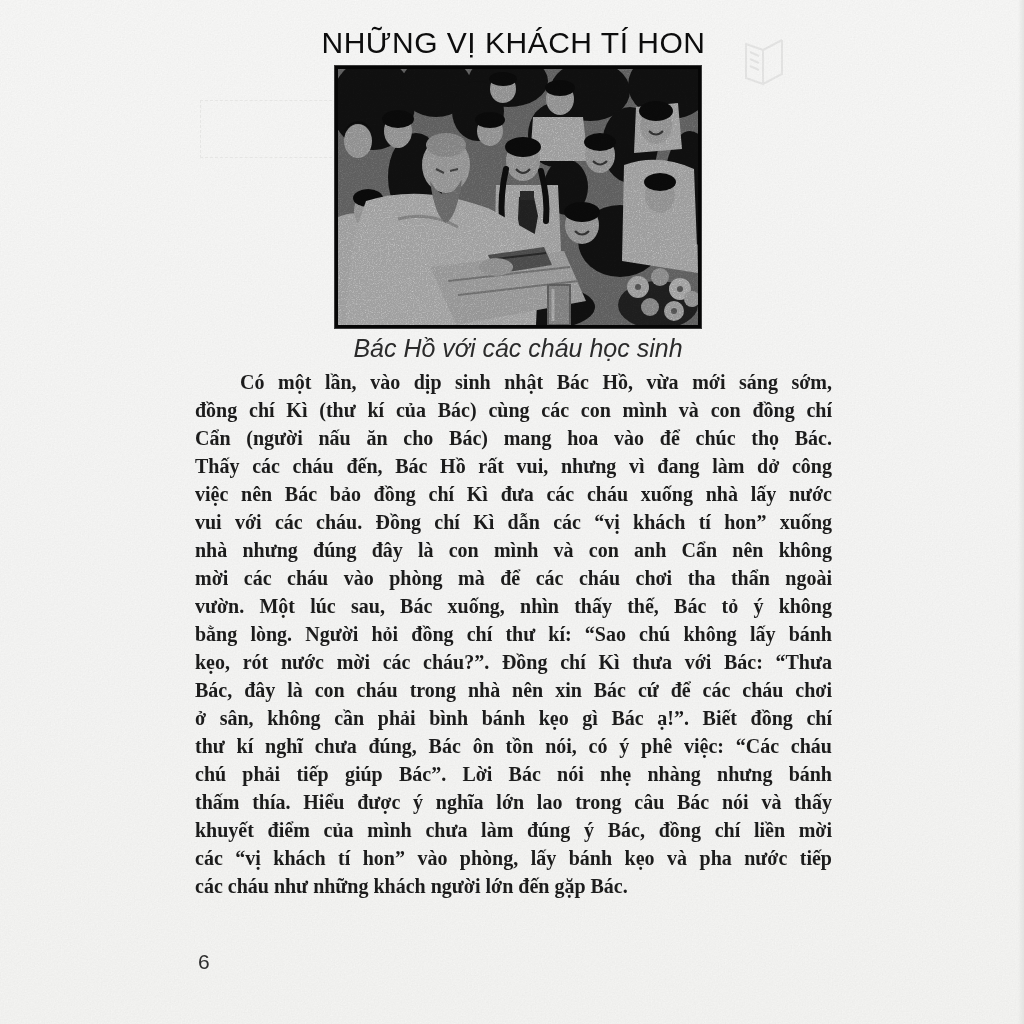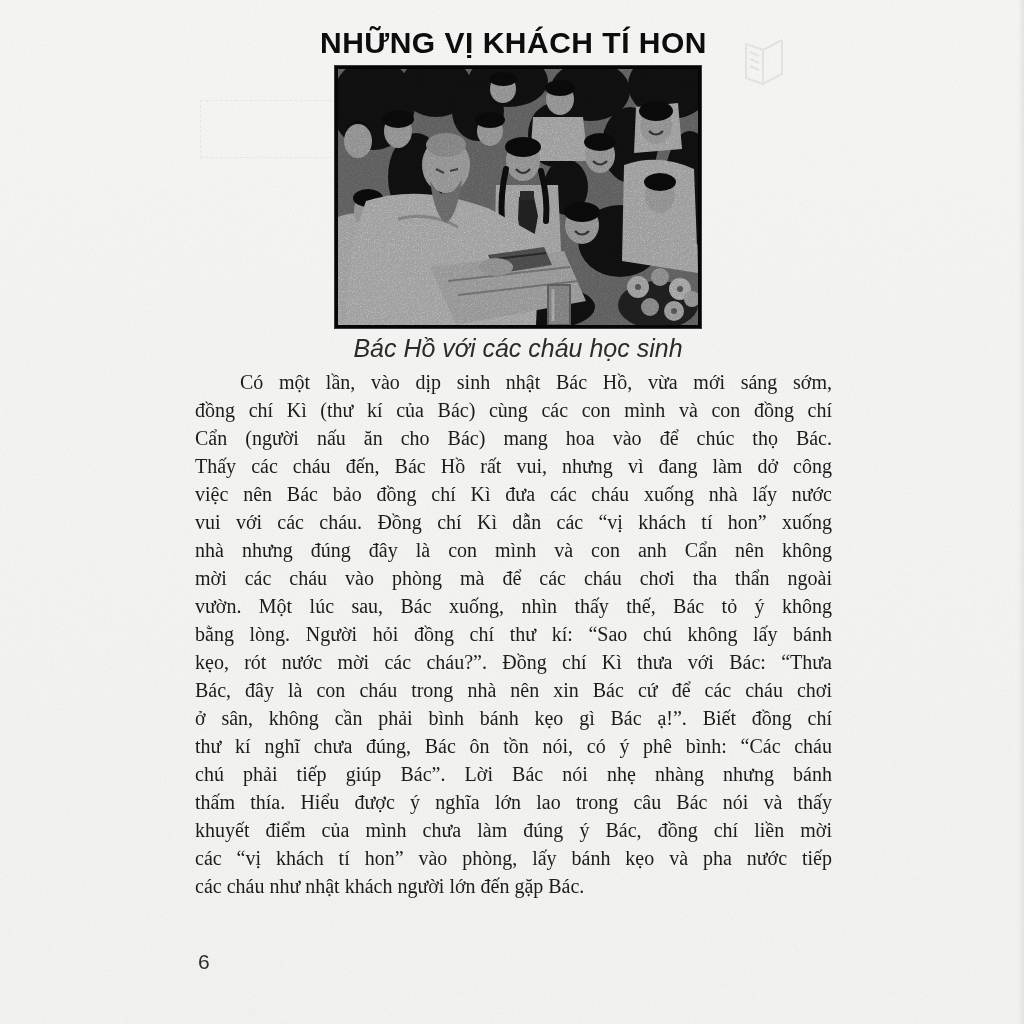--- a/index.html
+++ b/index.html
@@ -24,21 +24,21 @@
     position:absolute;left:200px;top:100px;width:145px;height:56px;
     border:1px dashed #dcdcda;opacity:.55;pointer-events:none;
   }
   .watermark{
     position:absolute;left:740px;top:32px;opacity:.16;pointer-events:none;
   }
   .title{
     position:absolute;left:195px;top:26px;width:637px;margin:0;
     text-align:center;
     font-family:"Liberation Sans","DejaVu Sans",sans-serif;
-    font-weight:bold;font-size:30px;letter-spacing:.5px;
+    font-weight:normal;font-size:30px;letter-spacing:.5px;
     color:#0d0d0d;white-space:nowrap;
   }
   .photo-frame{
     position:absolute;left:335px;top:66px;margin:0;
     width:360px;height:256px;
     border:3px solid #060606;background:#8e8e8e;
     box-shadow:0 0 0 1px #3a3a3a;
   }
   .photo-frame svg{display:block;}
   .caption{
@@ -46,21 +46,21 @@
     text-align:center;
     font-family:"Liberation Sans","DejaVu Sans",sans-serif;
     font-style:italic;font-size:25px;color:#2b2b2b;
   }
   .body-text{
     position:absolute;left:195px;top:368px;width:637px;
     font-size:20px;line-height:28px;color:#1c1c1c;
   }
   .bline{
     text-align:justify;text-align-last:justify;
-    height:28px;overflow:hidden;white-space:nowrap;
+    height:28px;overflow:hidden;white-space:nowrap;font-weight:bold;
   }
   .bline:first-child{text-indent:45px;}
   .bline:last-child{text-align-last:left;}
   .page-number{
     position:absolute;left:198px;top:950px;
     font-family:"Liberation Sans","DejaVu Sans",sans-serif;
     font-size:21px;color:#2e2e2e;
   }
 </style>
 </head>
@@ -219,23 +219,23 @@
       <div class="bline">Thấy các cháu đến, Bác Hồ rất vui, nhưng vì đang làm dở công</div>
       <div class="bline">việc nên Bác bảo đồng chí Kì đưa các cháu xuống nhà lấy nước</div>
       <div class="bline">vui với các cháu. Đồng chí Kì dẫn các “vị khách tí hon” xuống</div>
       <div class="bline">nhà nhưng đúng đây là con mình và con anh Cẩn nên không</div>
       <div class="bline">mời các cháu vào phòng mà để các cháu chơi tha thẩn ngoài</div>
       <div class="bline">vườn. Một lúc sau, Bác xuống, nhìn thấy thế, Bác tỏ ý không</div>
       <div class="bline">bằng lòng. Người hỏi đồng chí thư kí: “Sao chú không lấy bánh</div>
       <div class="bline">kẹo, rót nước mời các cháu?”. Đồng chí Kì thưa với Bác: “Thưa</div>
       <div class="bline">Bác, đây là con cháu trong nhà nên xin Bác cứ để các cháu chơi</div>
       <div class="bline">ở sân, không cần phải bình bánh kẹo gì Bác ạ!”. Biết đồng chí</div>
-      <div class="bline">thư kí nghĩ chưa đúng, Bác ôn tồn nói, có ý phê bình: “Các cháu</div>
+      <div class="bline">thư kí nghĩ chưa đúng, Bác ôn tồn nói, có ý phê việc: “Các cháu</div>
       <div class="bline">chú phải tiếp giúp Bác”. Lời Bác nói nhẹ nhàng nhưng bánh</div>
       <div class="bline">thấm thía. Hiểu được ý nghĩa lớn lao trong câu Bác nói và thấy</div>
       <div class="bline">khuyết điểm của mình chưa làm đúng ý Bác, đồng chí liền mời</div>
       <div class="bline">các “vị khách tí hon” vào phòng, lấy bánh kẹo và pha nước tiếp</div>
-      <div class="bline">các cháu như nhật khách người lớn đến gặp Bác.</div>
+      <div class="bline">các cháu như những khách người lớn đến gặp Bác.</div>
     </div>
 
   <div class="page-number">6</div>
 
 </div>
 
 </body></html>

